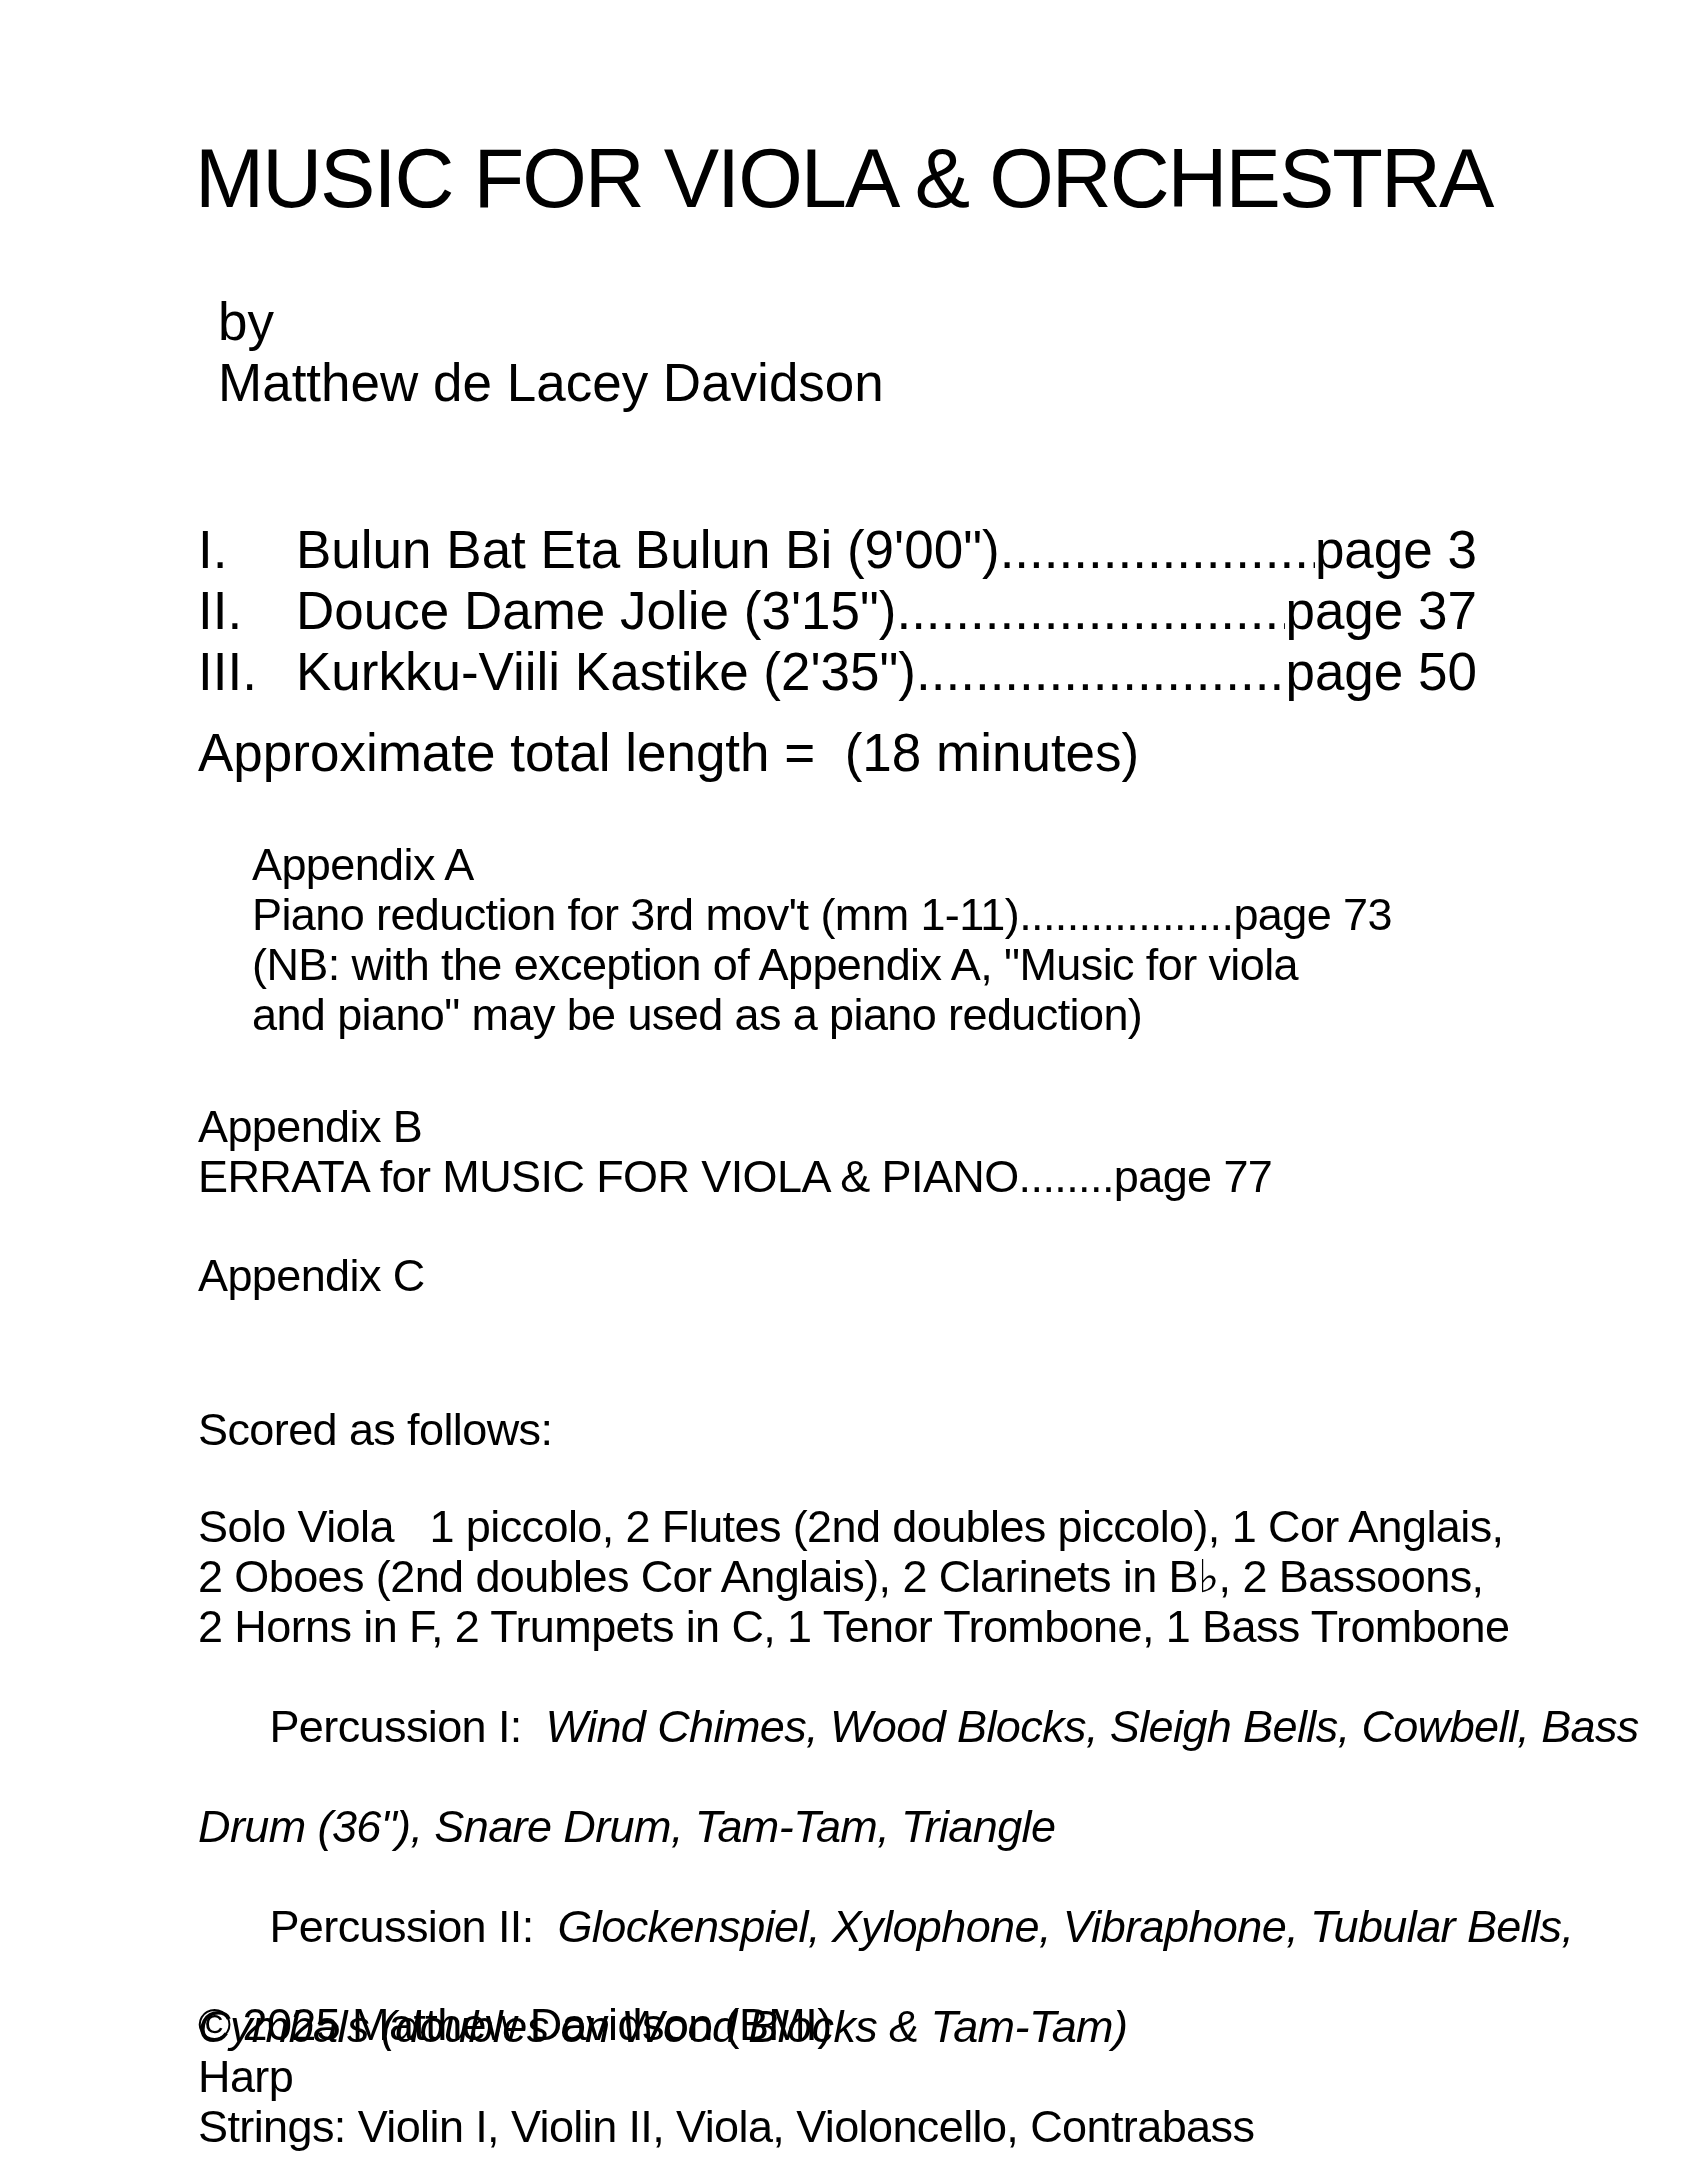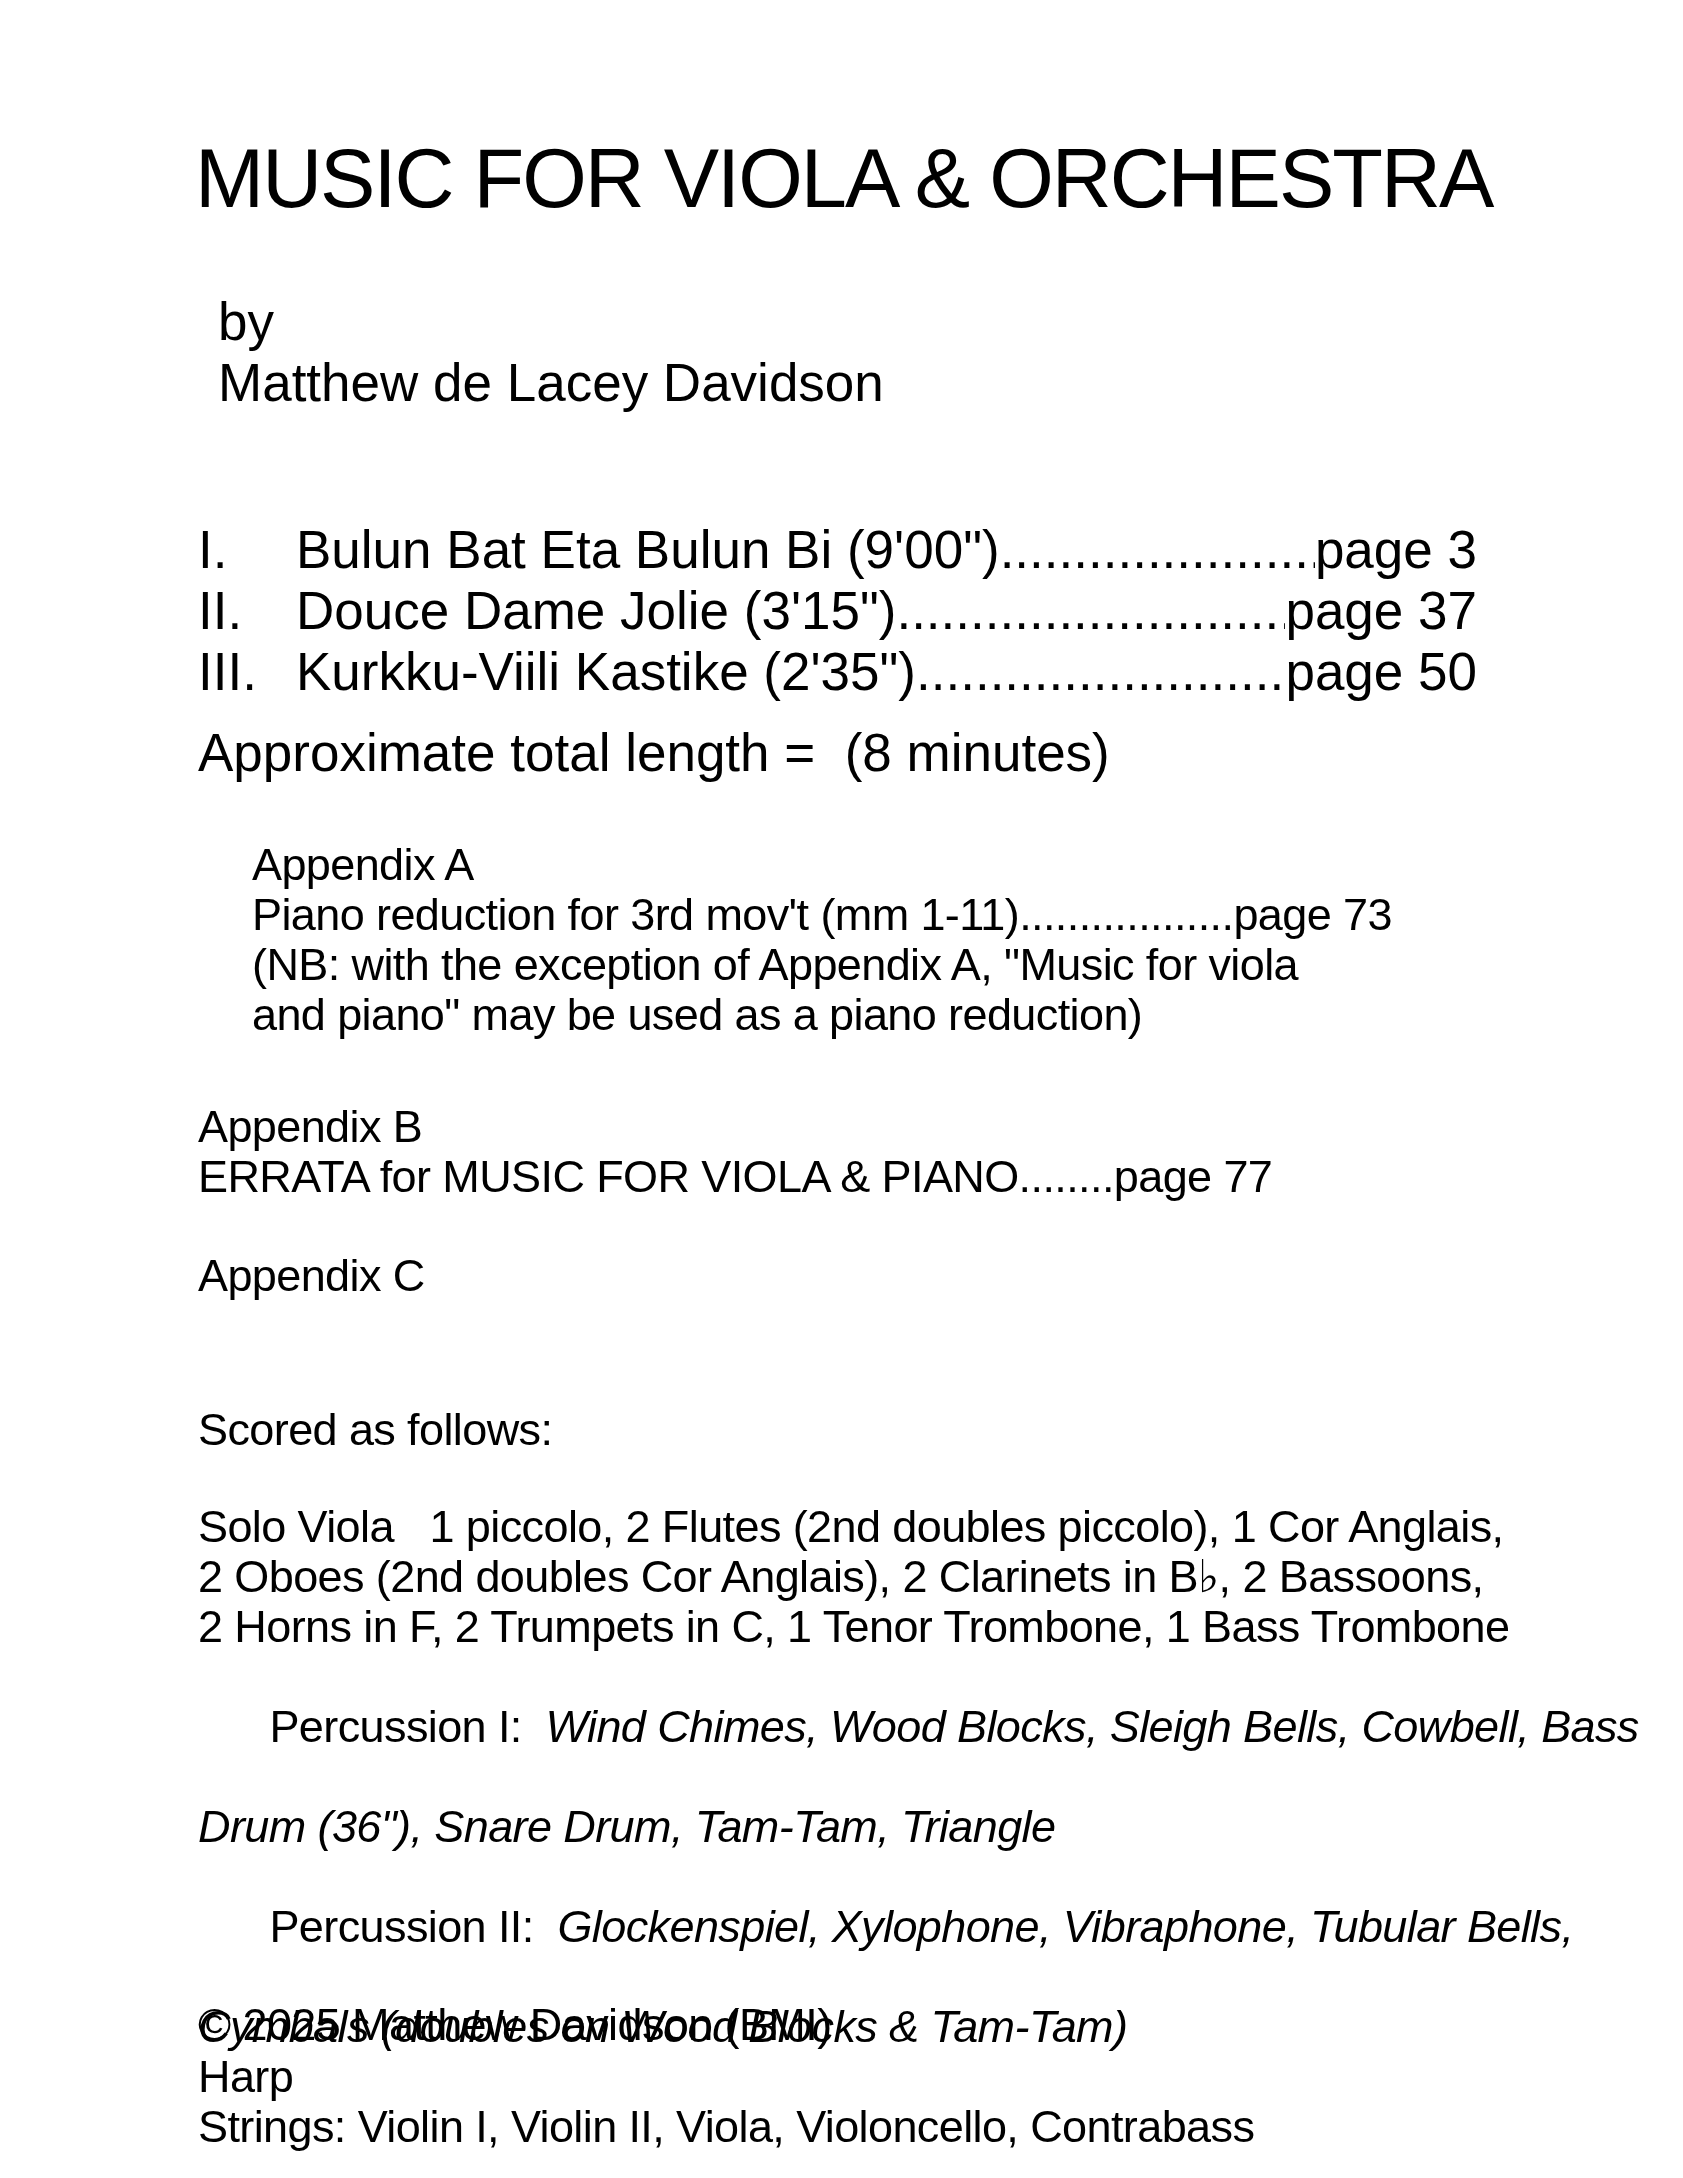--- a/index.html
+++ b/index.html
@@ -73,21 +73,21 @@
       <span class="toc-page">page 37</span>
     </div>
     <div class="toc-row">
       <span class="toc-numeral">III.</span>
       <span class="toc-title">Kurkku-Viili Kastike (2'35")</span>
       <span class="toc-leader">................................................................................</span>
       <span class="toc-page">page 50</span>
     </div>
   </div>
 
-  <div id="total-length" class="abs big line">Approximate total length =  (8 minutes)</div>
+  <div id="total-length" class="abs big line">Approximate total length =  (18 minutes)</div>
 
   <div id="appendix-a" class="abs small">
     <div class="line">Appendix A</div>
     <div class="line">Piano reduction for 3rd mov't (mm 1-11)..................page 73</div>
     <div class="line">(NB: with the exception of Appendix A, "Music for viola</div>
     <div class="line">and piano" may be used as a piano reduction)</div>
   </div>
 
   <div id="appendix-b" class="abs small">
     <div class="line">Appendix B</div>

